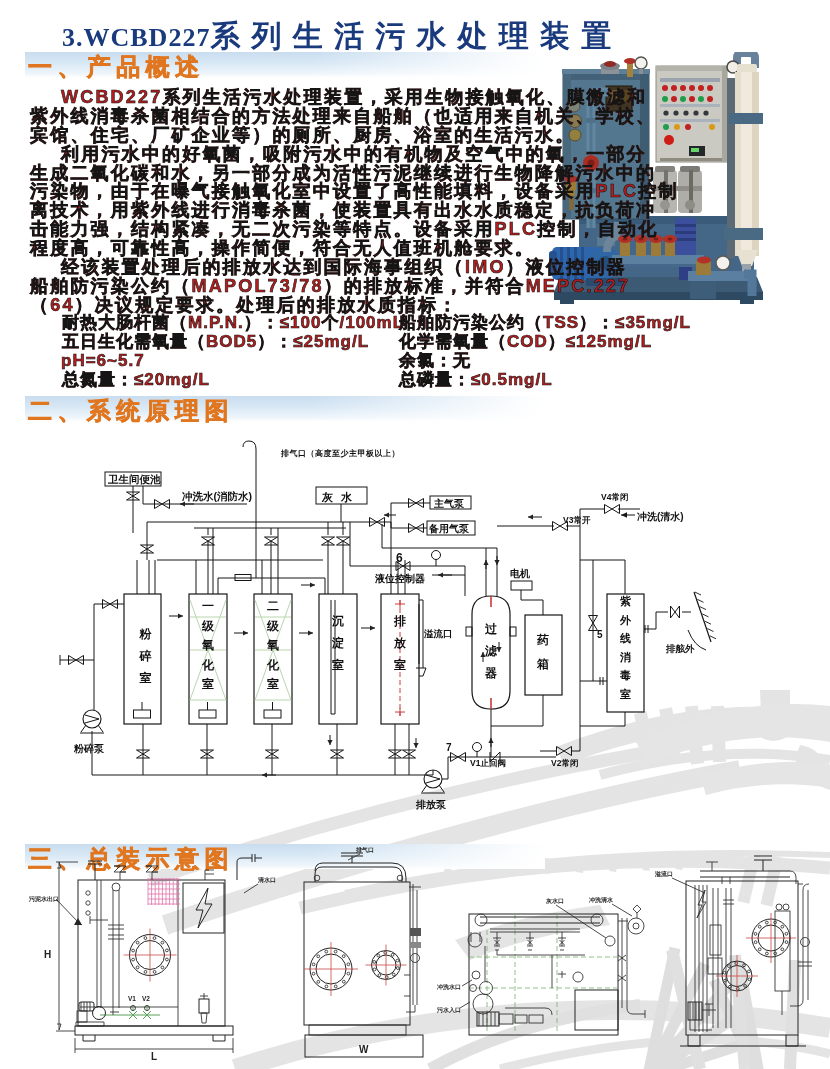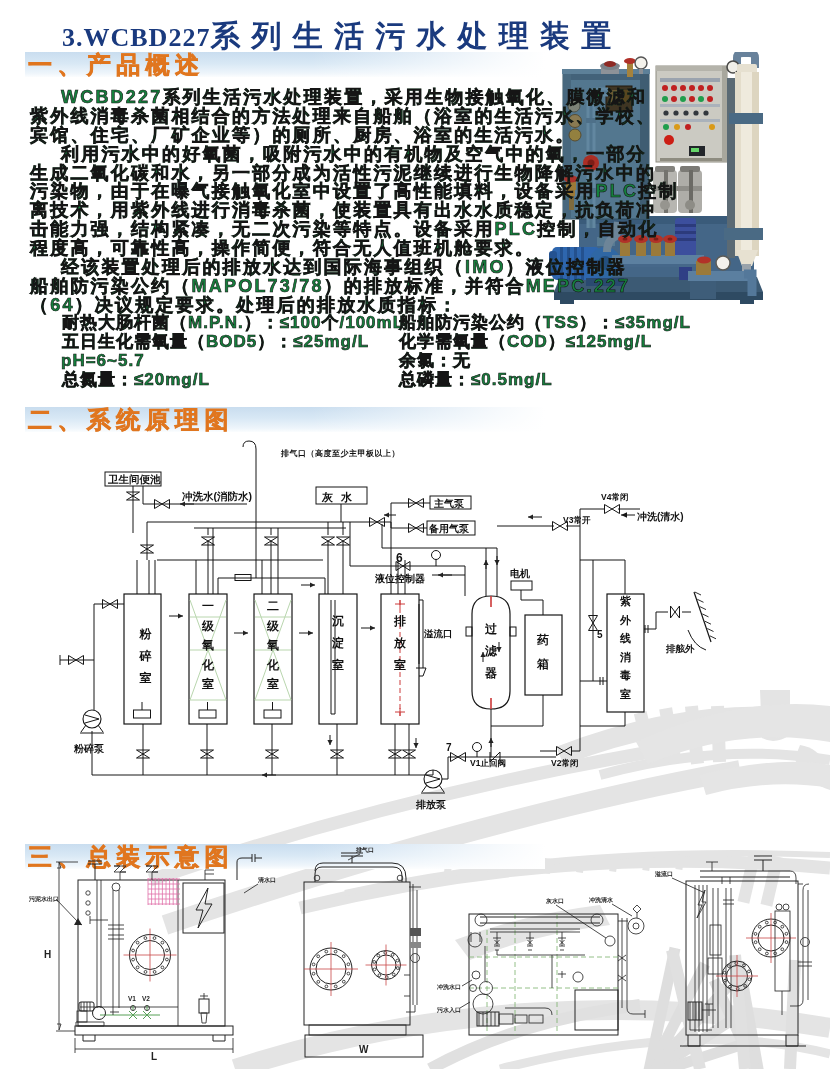--- a/index.html
+++ b/index.html
@@ -1,23 +1,23 @@
 <!DOCTYPE html>
 <html><head>
 <meta charset="utf-8">
 <style>
 html,body{margin:0;padding:0;background:#fff;}
 body{width:830px;height:1069px;position:relative;overflow:hidden;font-family:"Liberation Sans",sans-serif;}
 .abs{position:absolute;}
-.bl{position:absolute;font-weight:bold;font-size:18px;letter-spacing:2.2px;color:#15803d;white-space:nowrap;line-height:18px;font-family:"Liberation Sans",sans-serif;-webkit-text-stroke:0.6px #151515;}
+.bl{position:absolute;font-weight:bold;font-size:18px;letter-spacing:2.2px;color:#b91c1c;white-space:nowrap;line-height:18px;font-family:"Liberation Sans",sans-serif;-webkit-text-stroke:0.6px #151515;}
 .bl.sp{font-size:17px;letter-spacing:1px;}
 .bar{position:absolute;left:25px;width:520px;height:25px;}
 .barbg{position:absolute;inset:0;background:linear-gradient(180deg,#c9ddef 0%,#d8e8f5 45%,#eef5fb 85%,#fbfdfe 100%);}
 .barbg:after{content:"";position:absolute;inset:0;background:linear-gradient(90deg,rgba(255,255,255,0) 55%,rgba(255,255,255,.85) 92%,#fff 100%);}
-.bart{position:absolute;left:3px;top:3px;font-weight:bold;font-size:24px;line-height:24px;letter-spacing:5.4px;color:#e0761f;-webkit-text-stroke:0.7px #e0761f;font-family:Liberation Mono, monospace;}
+.bart{position:absolute;left:3px;top:3px;font-weight:bold;font-size:24px;line-height:24px;letter-spacing:5.4px;color:#e0761f;-webkit-text-stroke:0.7px #e0761f;font-family:Liberation Serif, serif;}
 </style>
 </head>
 <body>
 
 <svg id="wm" class="abs" style="left:0;top:690px" width="830" height="379" viewBox="0 690 830 379">
     <g fill="none" stroke="#e4e4e4">
       <path d="M150,880 C320,822 480,782 650,752" stroke-width="13"></path>
       <path d="M165,925 C340,866 540,806 740,770" stroke-width="20"></path>
       <path d="M560,756 Q700,702 830,722" stroke-width="20"></path>
       <path d="M600,775 Q720,742 830,760" stroke-width="10"></path>
@@ -251,42 +251,42 @@
 <path d="M744,274 L752,274 L752,296" stroke="#54789a" stroke-width="9" fill="none"></path>
 <rect x="696" y="261" width="15" height="14" fill="#9b7a3a"></rect>
 <ellipse cx="704" cy="260" rx="7" ry="3.5" fill="#b23228"></ellipse>
 <circle cx="723" cy="263" r="7" fill="#f4f2ec" stroke="#5c5c58" stroke-width="1.5"></circle>
 <rect x="690" y="281" width="26" height="18" fill="#3e5d79"></rect>
 </g>
 </svg>
 
 <div id="textlines">
 <div class="bl" style="left:61px;top:88.0px">WCBD227系列生活污水处理装置，采用生物接触氧化、膜微滤和</div>
-<div class="bl" style="left:30px;top:106.9px">紫外线消毒杀菌相结合的方法处理来自船舶（浴室的生活污水、学校、</div>
+<div class="bl" style="left:30px;top:106.9px">紫外线消毒杀菌相结合的方法处理来自船舶（也适用来自机关、学校、</div>
 <div class="bl" style="left:30px;top:125.7px">宾馆、住宅、厂矿企业等）的厕所、厨房、浴室的生活污水。</div>
 <div class="bl" style="left:61px;top:144.6px">利用污水中的好氧菌，吸附污水中的有机物及空气中的氧，一部分</div>
 <div class="bl" style="left:30px;top:163.5px">生成二氧化碳和水，另一部分成为活性污泥继续进行生物降解污水中的</div>
 <div class="bl" style="left:30px;top:182.4px">污染物，由于在曝气接触氧化室中设置了高性能填料，设备采用PLC控制</div>
 <div class="bl" style="left:30px;top:201.2px">离技术，用紫外线进行消毒杀菌，使装置具有出水水质稳定，抗负荷冲</div>
 <div class="bl" style="left:30px;top:220.1px">击能力强，结构紧凑，无二次污染等特点。设备采用PLC控制，自动化</div>
 <div class="bl" style="left:30px;top:239.0px">程度高，可靠性高，操作简便，符合无人值班机舱要求。</div>
 <div class="bl" style="left:61px;top:257.8px">经该装置处理后的排放水达到国际海事组织（IMO）液位控制器</div>
 <div class="bl" style="left:30px;top:276.7px">船舶防污染公约（MAPOL73/78）的排放标准，并符合MEPC.227</div>
 <div class="bl" style="left:30px;top:295.6px">（64）决议规定要求。处理后的排放水质指标：</div>
 <div class="bl sp" style="left:62px;top:314.4px">耐热大肠杆菌（M.P.N.）：≤100个/100mL</div>
 <div class="bl sp" style="left:62px;top:333.3px">五日生化需氧量（BOD5）：≤25mg/L</div>
 <div class="bl sp" style="left:61px;top:352.2px">pH=6~5.7</div>
 <div class="bl sp" style="left:62px;top:371.1px">总氮量：≤20mg/L</div>
 <div class="bl sp" style="left:399px;top:314.4px">船舶防污染公约（TSS）：≤35mg/L</div>
 <div class="bl sp" style="left:399px;top:333.3px">化学需氧量（COD）≤125mg/L</div>
 <div class="bl sp" style="left:399px;top:352.2px">余氯：无</div>
 <div class="bl sp" style="left:399px;top:371.1px">总磷量：≤0.5mg/L</div>
 </div>
 
-<div class="bar" style="top:396px;margin-top:11px;">
+<div class="bar" style="top:396px;">
     <div class="barbg"></div>
     <div class="bart">二、系统原理图</div>
   </div>
 
 <svg id="schem" class="abs" style="left:0;top:430px" width="830" height="400" viewBox="0 430 830 400">
     <g>
       <path d="M256,578 L256,449 Q256,441 249,441 Q243,441 243,447" stroke="#161616" stroke-width="1" fill="none"></path>
       <text x="281" y="456" font-size="8" font-weight="bold" fill="#111" font-family="Liberation Sans" letter-spacing="0.5">排气口（高度至少主甲板以上）</text>
       <rect x="105" y="472" width="56" height="14" stroke="#161616" stroke-width="1" fill="none"></rect>
       <text x="108" y="483" font-size="10.5" font-weight="bold" fill="#111" font-family="Liberation Sans">卫生间便池</text>

